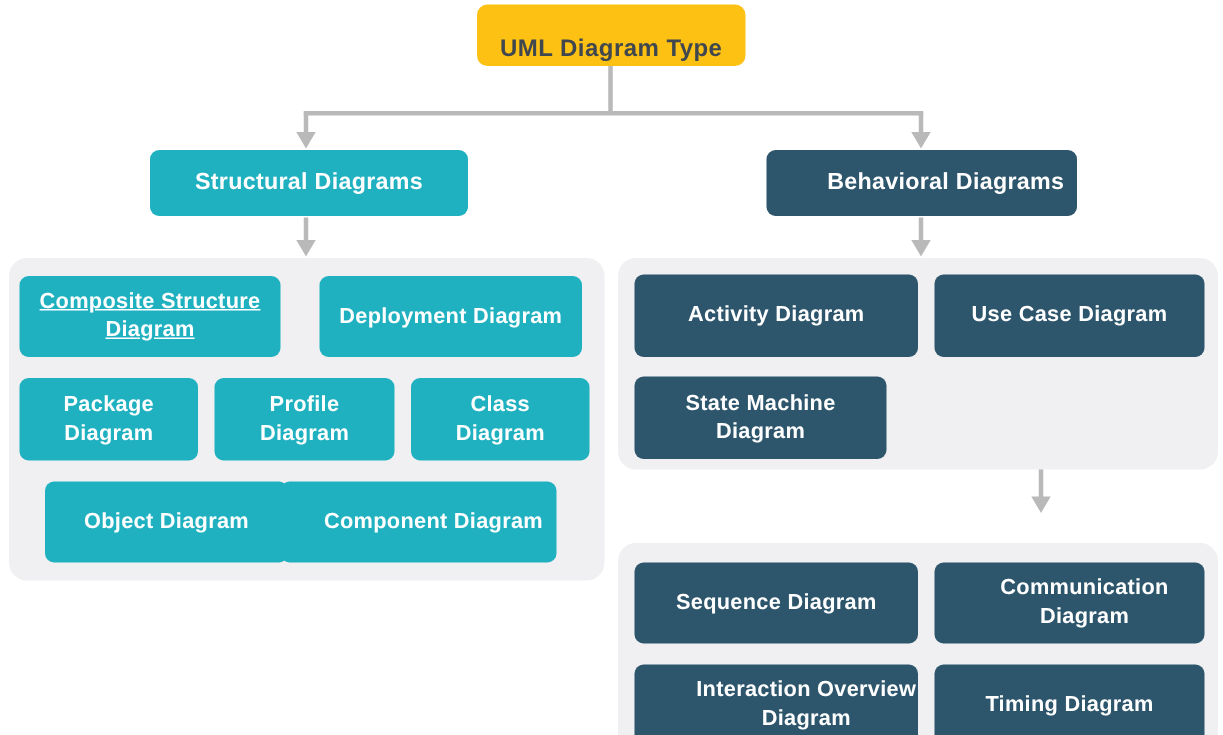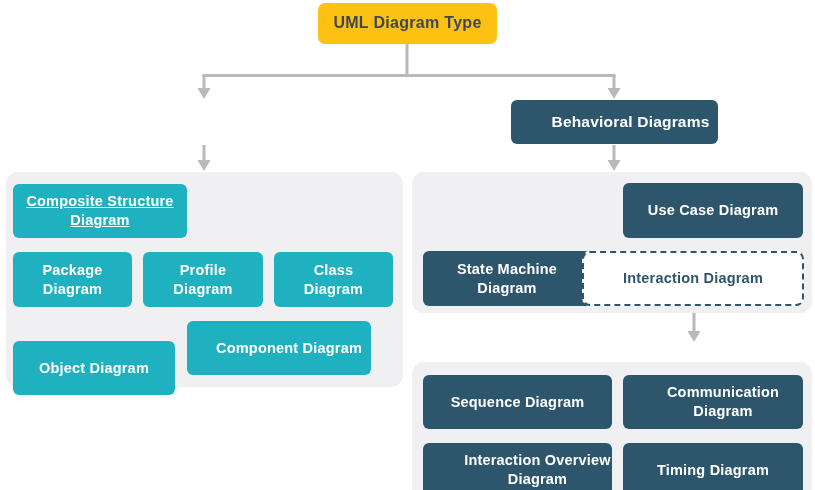--- a/index.html
+++ b/index.html
@@ -14,39 +14,40 @@
     text-align:center; border-radius:6px; color:#ffffff; font-weight:bold;
     font-size:14.5px; line-height:1.3; letter-spacing:0.2px; z-index:3;
     box-sizing:border-box;
   }
   .node .label { white-space:pre-line; }
   .teal { background:#1FB1C0; }
   .dark { background:#2D566C; }
   .root-node {
     background:#FCC113; color:#40474F; font-size:16px; border-radius:7px;
     letter-spacing:0.3px;
+    align-items:flex-end;
   }
   .branch { font-size:15.5px; border-radius:6px; }
   .dashed {
     background:#ffffff; border:2px dashed #2D566C; color:#2D566C; border-radius:8px;
   }
   
   #root-box            { left:318px; top:3px;   width:179px; height:41px; }
   #branch-structural   { left:100px; top:100px; width:212px; height:44px; }
   #branch-behavioral   { left:511px; top:100px; width:207px; height:44px;padding-left:32px; }
   #group-structural    { left:6px;   top:172px; width:397px; height:215px; }
   #group-behavioral    { left:412px; top:172px; width:400px; height:141px; }
   #group-interaction   { left:412px; top:362px; width:400px; height:142px; }
   
   #n-composite   { left:7px;   top:12px;  width:174px; height:54px;text-decoration:underline; }
   #n-deployment  { left:207px; top:12px;  width:175px; height:54px; }
   #n-package     { left:7px;   top:80px;  width:119px; height:55px; }
   #n-profile     { left:137px; top:80px;  width:120px; height:55px; }
   #n-class       { left:268px; top:80px;  width:119px; height:55px; }
-  #n-object      { left:7px;   top:149px; width:162px; height:54px;margin-top:20px; }
+  #n-object      { left:24px;   top:149px; width:162px; height:54px; }
   #n-component   { left:181px; top:149px; width:184px; height:54px;padding-left:20px; }
   
   #n-activity     { left:11px;  top:11px; width:189px; height:55px; }
   #n-usecase      { left:211px; top:11px; width:180px; height:55px; }
   #n-statemachine { left:11px;  top:79px; width:168px; height:55px; }
   #n-interaction  { left:170px; top:79px; width:222px; height:55px; }
   
   #n-sequence      { left:11px;  top:13px; width:189px; height:54px; }
   #n-communication { left:211px; top:13px; width:180px; height:54px;padding-left:20px; }
   #n-overview      { left:11px;  top:81px; width:189px; height:54px;padding-left:40px; }
@@ -73,29 +74,35 @@
       <polygon points="204,171 197.5,160 210.5,160"></polygon>
       <polygon points="614,171 607.5,160 620.5,160"></polygon>
       <polygon points="694,342 687.5,331 700.5,331"></polygon>
     </g>
   </svg>
 
   <div class="node root-node" id="root-box">
     <span class="label">UML Diagram Type</span>
   </div>
 
+  <div class="node teal branch" id="branch-structural">
+    <span class="label">Structural Diagrams</span>
+  </div>
 
   <div class="node dark branch" id="branch-behavioral">
     <span class="label">Behavioral Diagrams</span>
   </div>
 
   <div class="group" id="group-structural">
     <div class="node teal" id="n-composite">
       <span class="label">Composite Structure
 Diagram</span>
+    </div>
+    <div class="node teal" id="n-deployment">
+      <span class="label">Deployment Diagram</span>
     </div>
     <div class="node teal" id="n-package">
       <span class="label">Package
 Diagram</span>
     </div>
     <div class="node teal" id="n-profile">
       <span class="label">Profile
 Diagram</span>
     </div>
     <div class="node teal" id="n-class">
@@ -104,29 +111,29 @@
     </div>
     <div class="node teal" id="n-object">
       <span class="label">Object Diagram</span>
     </div>
     <div class="node teal" id="n-component">
       <span class="label">Component Diagram</span>
     </div>
   </div>
 
   <div class="group" id="group-behavioral">
+    <div class="node dark" id="n-activity">
+      <span class="label">Activity Diagram</span>
+    </div>
     <div class="node dark" id="n-usecase">
       <span class="label">Use Case Diagram</span>
     </div>
     <div class="node dark" id="n-statemachine">
       <span class="label">State Machine
 Diagram</span>
-    </div>
-    <div class="node dashed" id="n-interaction">
-      <span class="label">Interaction Diagram</span>
     </div>
   </div>
 
   <div class="group" id="group-interaction">
     <div class="node dark" id="n-sequence">
       <span class="label">Sequence Diagram</span>
     </div>
     <div class="node dark" id="n-communication">
       <span class="label">Communication
 Diagram</span>

